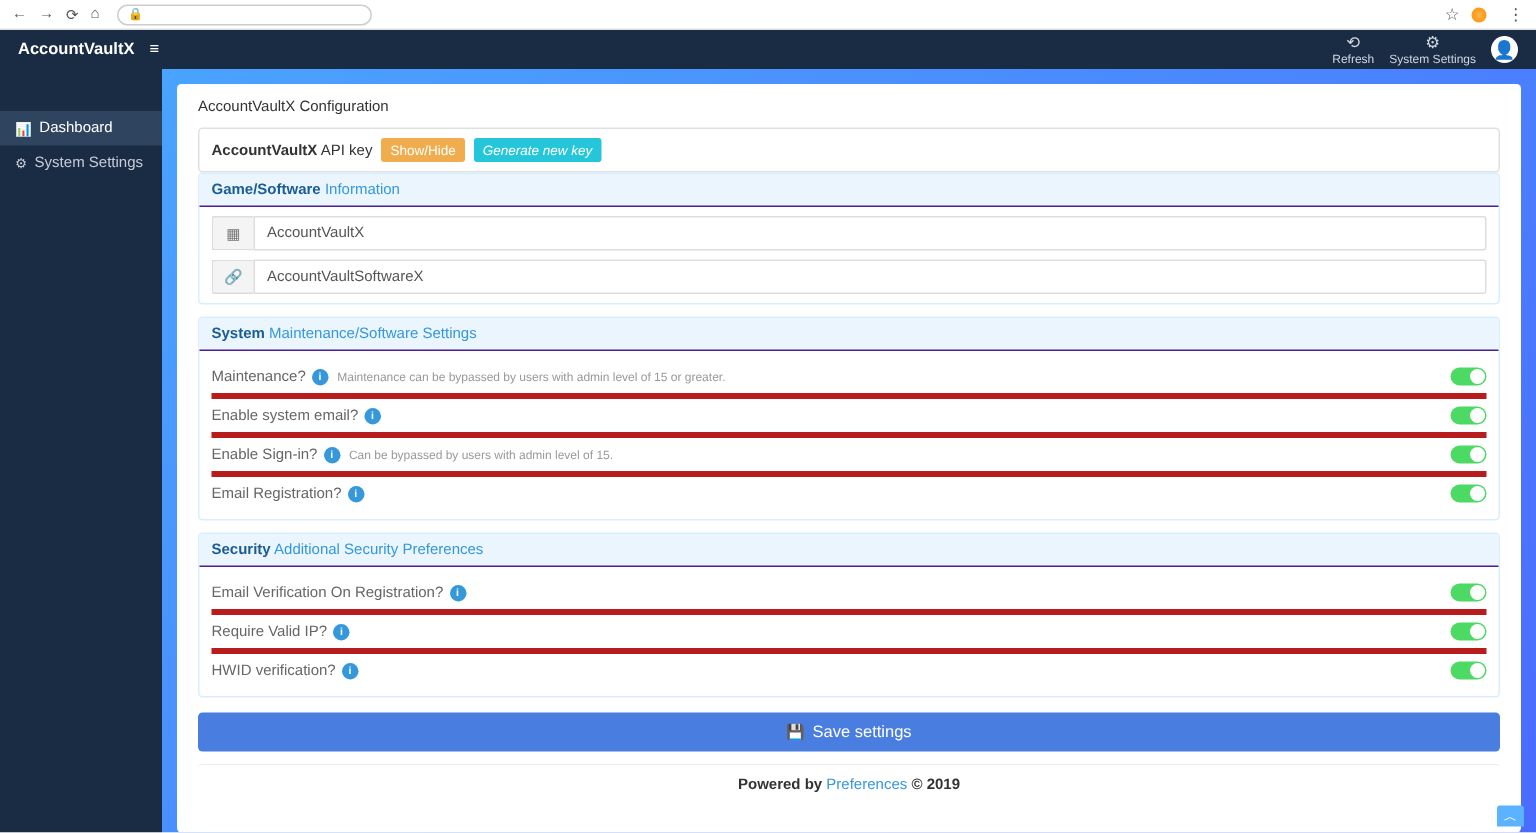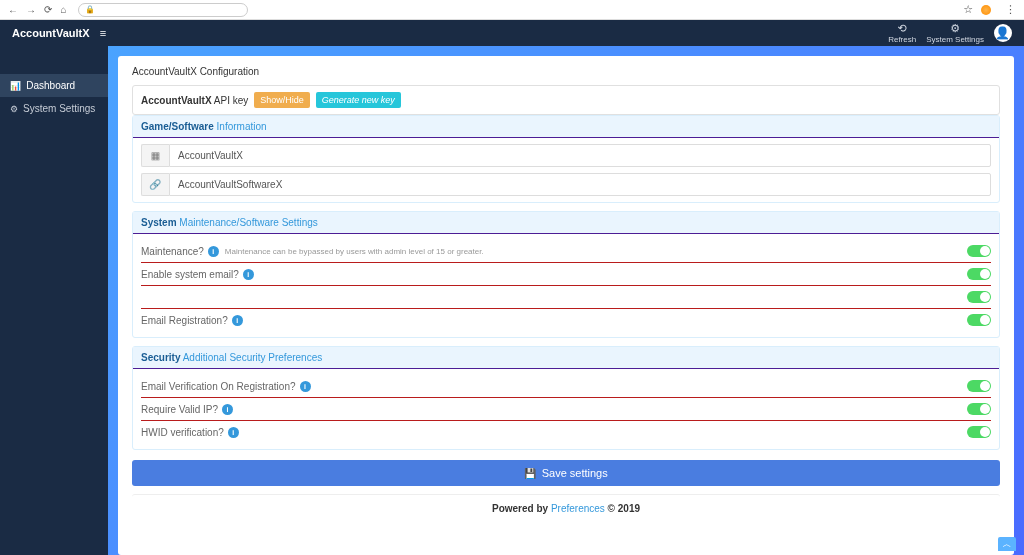--- a/index.html
+++ b/index.html
@@ -43,21 +43,21 @@
 
 .panel { border: 1px solid #d9eefc; border-radius: 3px; margin-bottom: 8px; background: #fff; }
 .panel-head { background: #eaf5fe; padding: 5px 8px; font-size: 10px; color: #3498db; border-bottom: 1px solid #4c1d95; }
 .panel-head b { color: #1a5d94; font-weight: 700; }
 .panel-body { padding: 6px 8px; }
 
 .input-row { display: flex; margin-bottom: 6px; }
 .input-addon { width: 28px; background: #f4f4f4; border: 1px solid #ddd; border-right: none; display: flex; align-items: center; justify-content: center; font-size: 10px; color: #777; border-radius: 2px 0 0 2px; }
 .text-input { flex: 1; border: 1px solid #ddd; padding: 5px 8px; font-size: 10px; color: #555; border-radius: 0 2px 2px 0; outline: none; }
 
-.setting-row { display: flex; align-items: center; padding: 5px 0; font-size: 10px; color: #666; border-bottom: 1px solid #b91c1c; }
+.setting-row { display: flex; align-items: center; padding: 5px 0; font-size: 10px; color: #666; border-bottom: 4px solid #b91c1c; }
 .setting-row:last-child { border-bottom: none; }
 .setting-label { display: flex; align-items: center; gap: 4px; }
 .info-icn { display: inline-flex; width: 11px; height: 11px; border-radius: 50%; background: #3498db; color: #fff; font-size: 7px; align-items: center; justify-content: center; font-weight: bold; cursor: help; }
 .hint-txt { font-size: 8px; color: #999; margin-left: 2px; }
 .setting-spacer { flex: 1; }
 .toggle { width: 24px; height: 12px; border-radius: 6px; background: #4cd964; position: relative; cursor: pointer; }
 .toggle::after { content: ""; position: absolute; right: 1px; top: 1px; width: 10px; height: 10px; border-radius: 50%; background: #fff; }
 
 .save-btn { background: #4a7de0; color: #fff; border: none; border-radius: 3px; padding: 7px; font-size: 11px; cursor: pointer; display: flex; align-items: center; justify-content: center; gap: 5px; margin-top: 2px; }
 .save-icn { font-size: 10px; }
@@ -150,20 +150,25 @@
             </div>
             <div class="setting-row">
               <span class="setting-label">
                 <span>Enable system email?</span>
                 <span class="info-icn">i</span>
               </span>
               <span class="setting-spacer"></span>
               <span class="toggle"></span>
             </div>
             <div class="setting-row">
+              <span class="setting-label">
+                <span>Enable Sign-in?</span>
+                <span class="info-icn">i</span>
+                <span class="hint-txt">Can be bypassed by users with admin level of 15.</span>
+              </span>
               <span class="setting-spacer"></span>
               <span class="toggle"></span>
             </div>
             <div class="setting-row">
               <span class="setting-label">
                 <span>Email Registration?</span>
                 <span class="info-icn">i</span>
               </span>
               <span class="setting-spacer"></span>
               <span class="toggle"></span>

